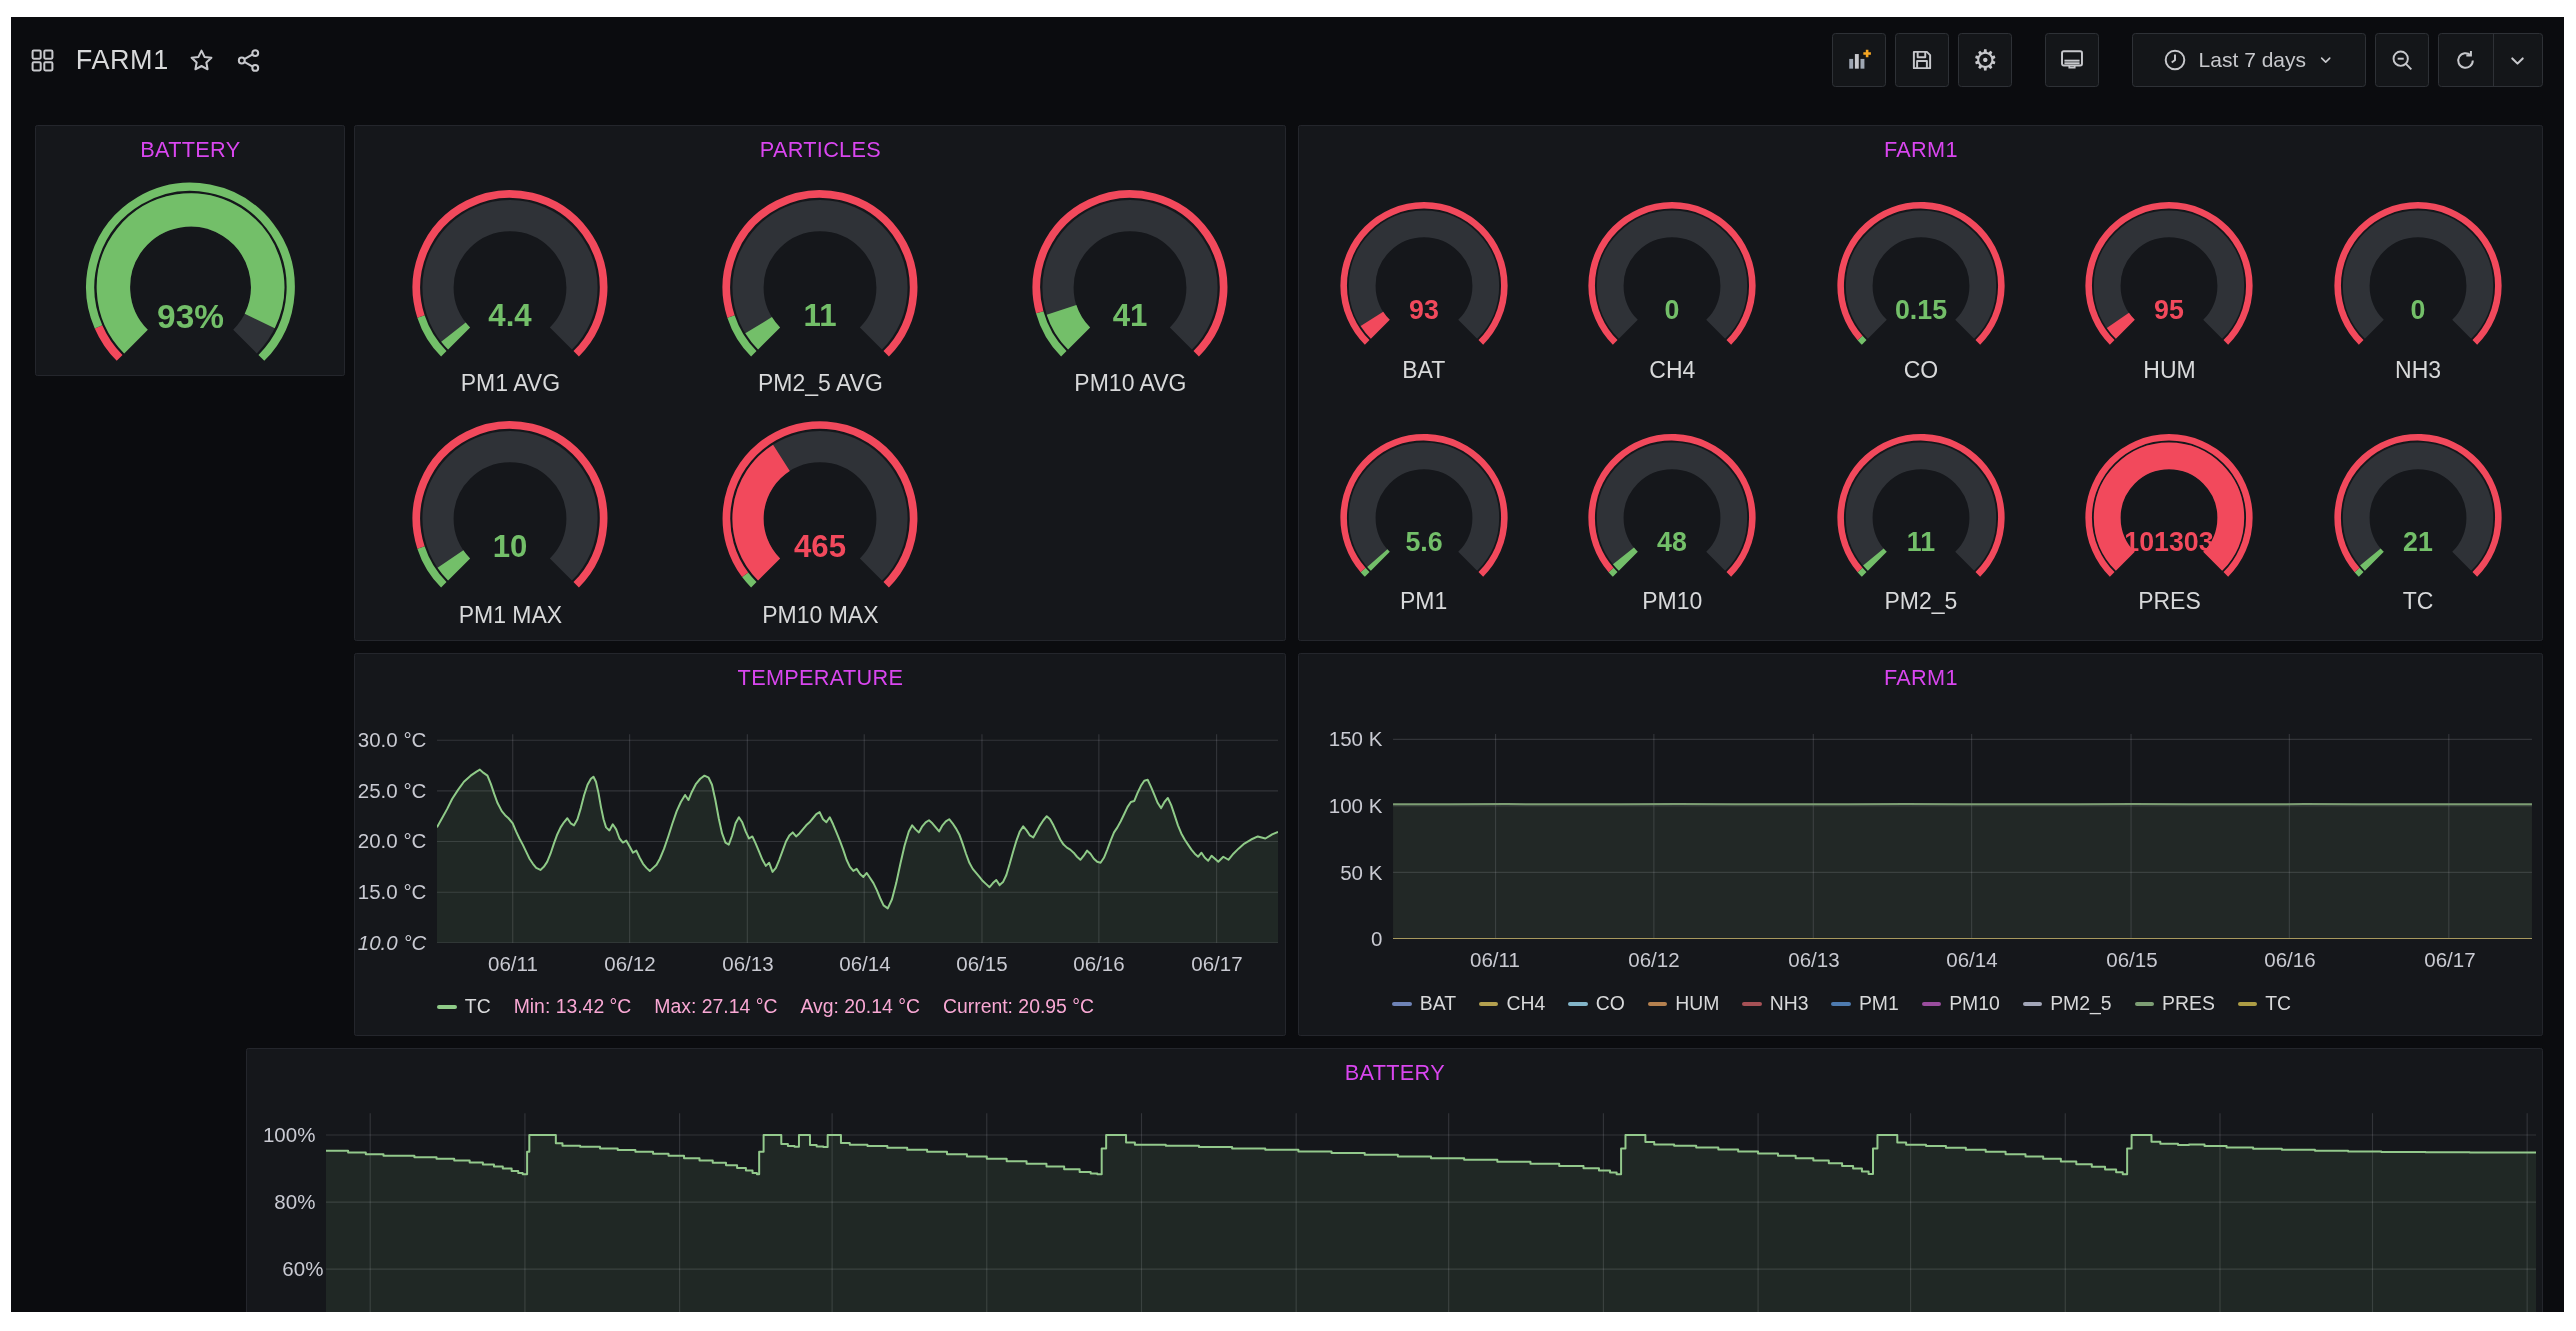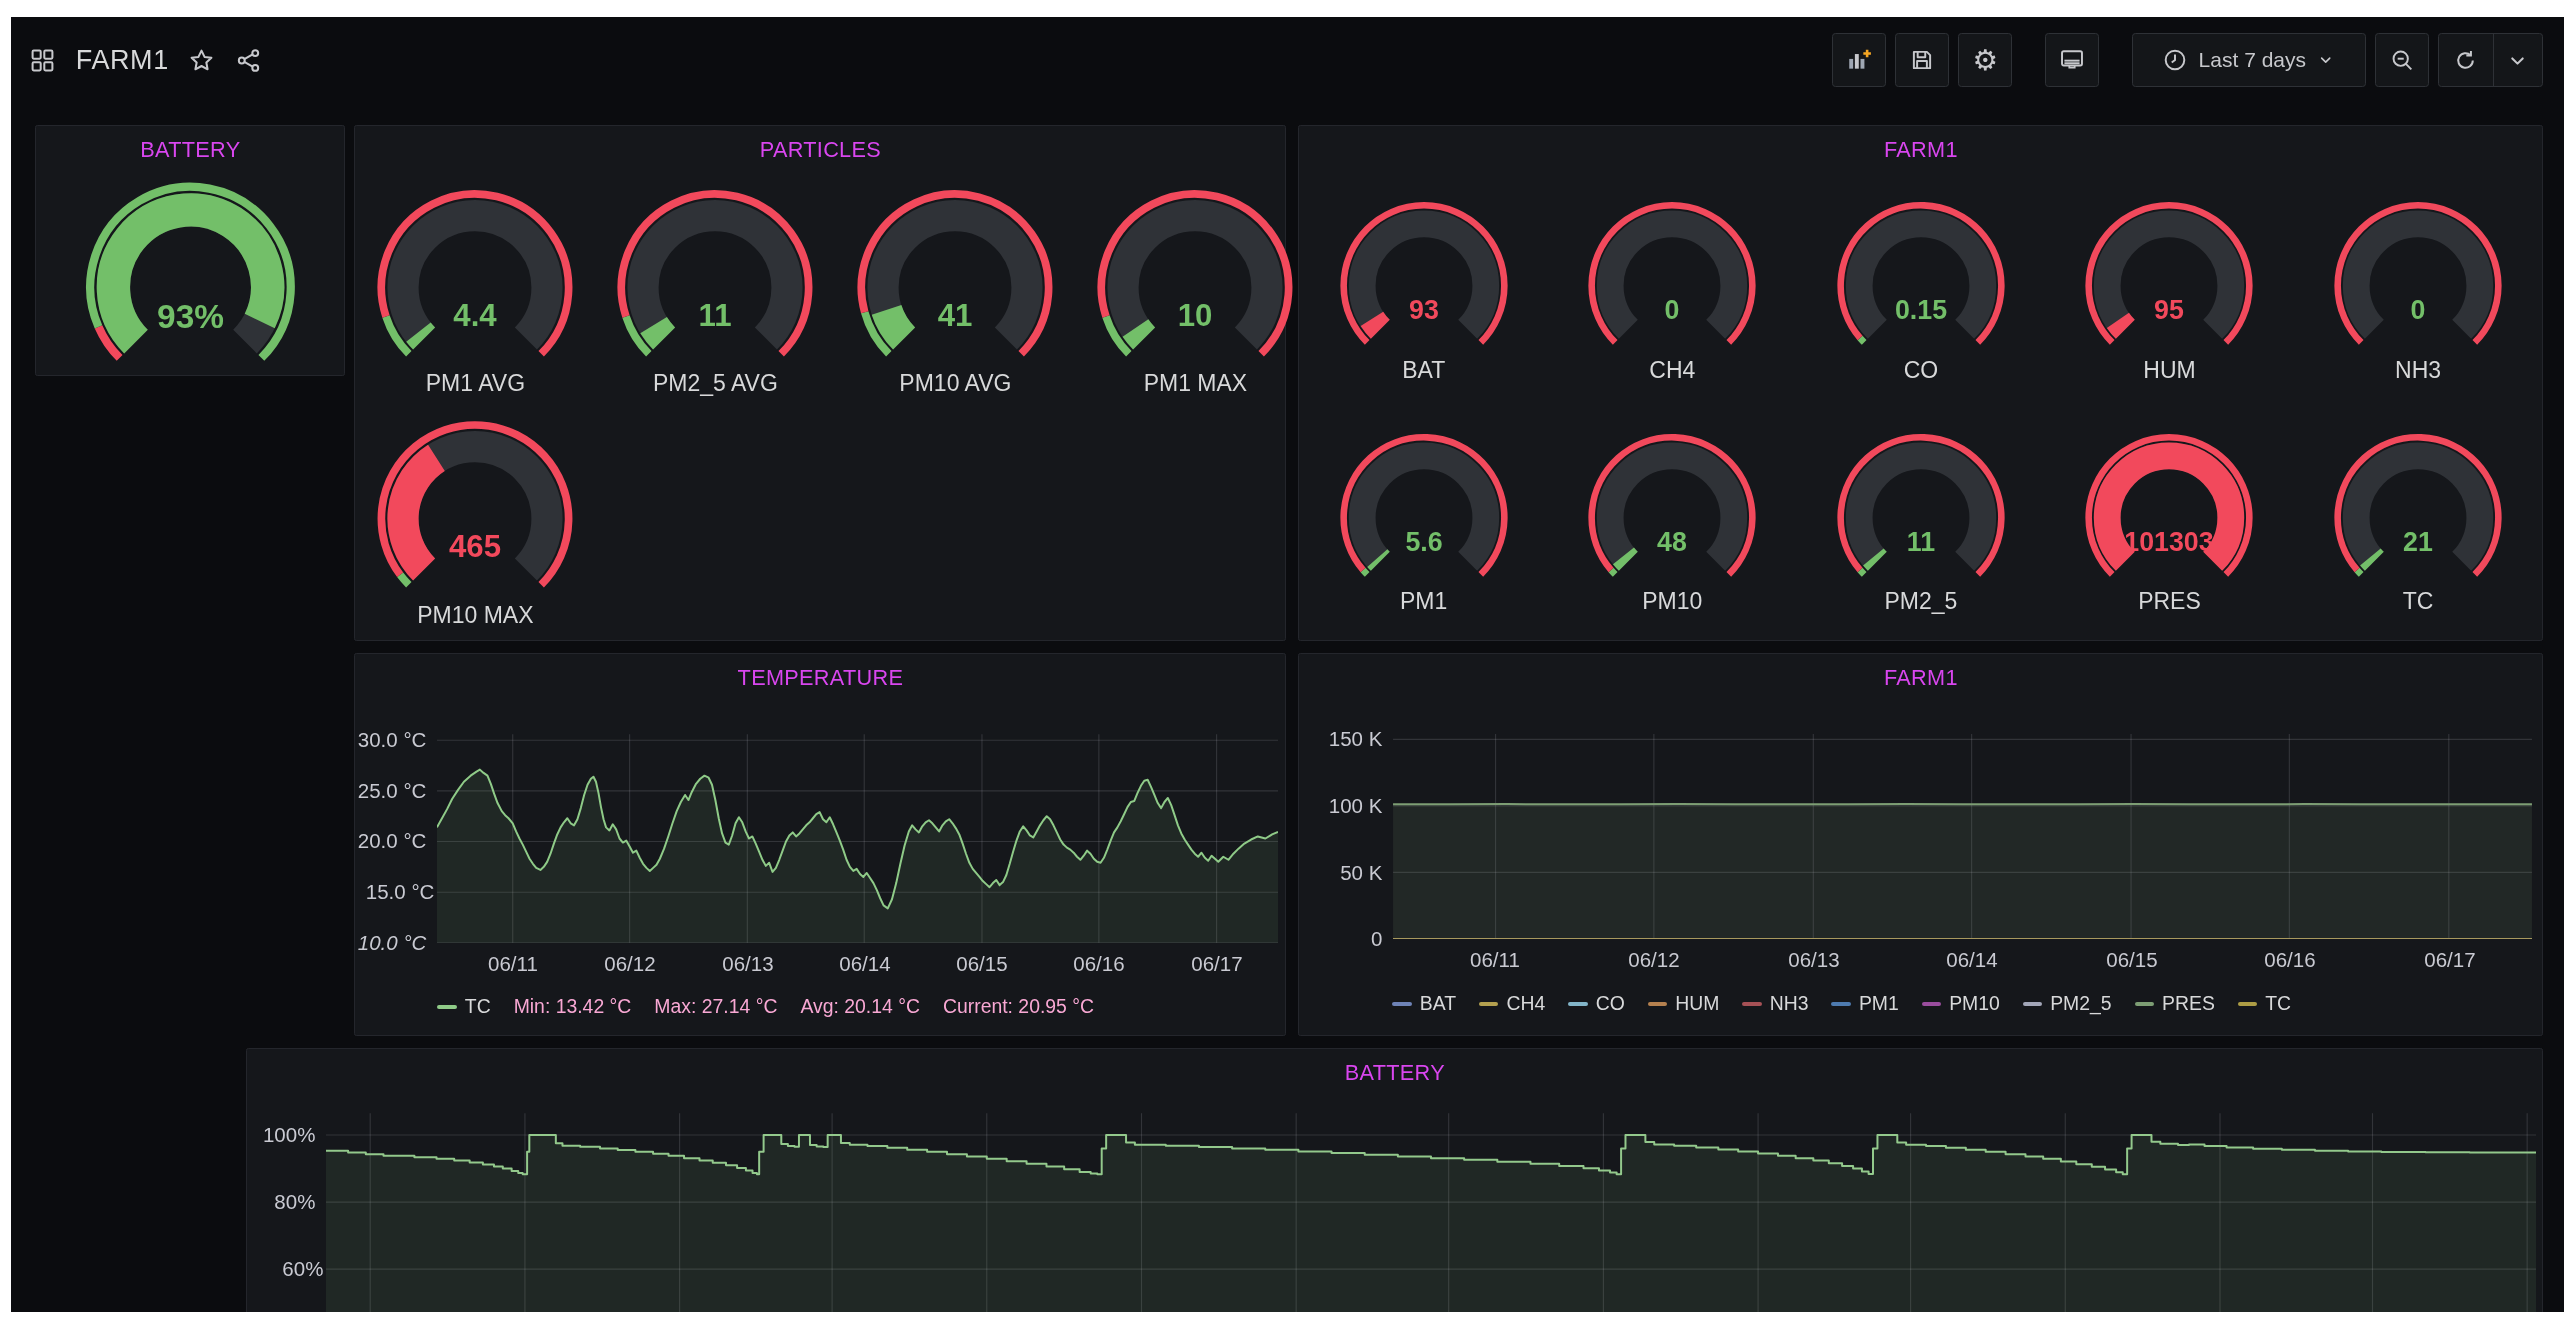--- a/index.html
+++ b/index.html
@@ -32,21 +32,21 @@
   #p-batt-gauge  { left:24px;  top:108px;  width:310px;  height:251px; }
   #p-particles   { left:343px; top:108px;  width:932px; height:516px; }
   #p-farm-gauges { left:1287px;top:108px;  width:1245px; height:516px; }
   #p-temp        { left:343px; top:636px; width:932px; height:383px; }
   #p-farm-chart  { left:1287px;top:636px; width:1245px; height:383px; }
   #p-batt-chart  { left:235px; top:1031px; width:2297px; height:285px; }
 
   
   .gauge-grid { position:absolute; left:0; right:0; top:48px; bottom:3.4px; display:grid; }
   .g1   { grid-template-columns:1fr; }
-  .g3x2 { grid-template-columns:repeat(4,1fr); grid-template-rows:repeat(2,1fr); }
+  .g3x2 { grid-template-columns:repeat(3,1fr); grid-template-rows:repeat(2,1fr); }
   .g5x2 { grid-template-columns:repeat(5,1fr); grid-template-rows:repeat(2,1fr); }
   .gauge { display:flex; flex-direction:column; align-items:center; justify-content:center; }
   .g1 .gauge svg   { width:257px; }
   .g3x2 .gauge svg { width:240px; }
   .g5x2 .gauge svg { width:206px; }
   .gauge-label { font-size:23px; color:#d8d9da; margin-top:-3.4px; }
 
   
   .chart { position:absolute; cursor:crosshair; }
   #p-temp .chart       { left:82px; top:80px; width:841px; height:209px; }
@@ -340,21 +340,21 @@
           <line x1="0" y1="99.5" x2="1475" y2="99.5" stroke="rgba(204,204,220,0.16)" stroke-width="2"></line>
           <line x1="0" y1="188.3" x2="1475" y2="188.3" stroke="rgba(204,204,220,0.16)" stroke-width="2"></line>
           <line x1="0" y1="277.2" x2="1475" y2="277.2" stroke="rgba(204,204,220,0.16)" stroke-width="2"></line>
           <line x1="0" y1="366.0" x2="1475" y2="366.0" stroke="rgba(204,204,220,0.16)" stroke-width="2"></line>
           <path d="M 0.0 163.5 L 8.8 147.5 L 17.7 131.5 L 26.5 113.7 L 36.9 97.7 L 47.2 83.5 L 59.0 72.8 L 69.3 65.7 L 75.2 62.2 L 81.1 67.5 L 88.5 72.8 L 94.4 87.1 L 100.3 104.8 L 106.2 120.8 L 113.6 135.0 L 119.5 142.1 L 125.4 147.5 L 132.8 156.3 L 138.7 170.6 L 144.6 183.0 L 150.4 193.7 L 156.3 206.1 L 162.3 218.5 L 168.2 227.4 L 174.0 234.5 L 181.4 238.1 L 187.3 232.7 L 193.2 223.9 L 199.1 209.7 L 205.0 191.9 L 210.9 175.9 L 216.8 163.5 L 222.7 154.6 L 228.6 147.5 L 234.5 156.3 L 240.4 159.9 L 246.3 149.2 L 252.2 129.7 L 258.1 106.6 L 264.0 88.8 L 269.9 78.2 L 274.4 74.6 L 278.8 83.5 L 283.2 103.0 L 287.6 127.9 L 292.1 149.2 L 296.5 163.5 L 302.4 168.8 L 308.3 158.1 L 314.2 167.0 L 320.1 183.0 L 326.0 190.1 L 331.9 186.6 L 337.8 197.2 L 343.7 207.9 L 349.6 204.3 L 355.5 216.8 L 361.4 227.4 L 367.3 234.5 L 373.2 239.9 L 379.1 234.5 L 385.0 229.2 L 390.9 218.5 L 398.3 200.8 L 405.6 179.4 L 413.0 156.3 L 420.4 135.0 L 427.7 119.0 L 435.1 106.6 L 441.0 115.5 L 446.9 101.3 L 454.3 87.1 L 461.7 78.2 L 469.1 72.8 L 476.4 76.4 L 482.3 88.8 L 488.2 115.5 L 494.1 147.5 L 500.0 174.1 L 505.9 190.1 L 511.8 193.7 L 517.7 177.7 L 523.6 156.3 L 529.5 145.7 L 535.4 154.6 L 541.3 170.6 L 547.2 183.0 L 553.1 179.4 L 559.0 191.9 L 564.9 206.1 L 570.8 220.3 L 576.7 231.0 L 582.6 225.6 L 588.5 241.6 L 594.4 234.5 L 600.3 220.3 L 606.2 204.3 L 612.1 188.3 L 618.0 177.7 L 623.9 172.3 L 629.8 179.4 L 635.7 174.1 L 641.6 167.0 L 647.5 159.9 L 653.4 154.6 L 659.3 147.5 L 665.2 140.4 L 671.1 136.8 L 677.0 149.2 L 682.9 154.6 L 688.8 145.7 L 694.7 158.1 L 700.6 172.3 L 706.5 186.6 L 712.4 202.5 L 718.3 220.3 L 724.2 232.7 L 730.1 239.9 L 736.0 236.3 L 741.9 245.2 L 747.8 250.5 L 753.7 243.4 L 759.6 252.3 L 765.5 261.2 L 771.4 273.6 L 777.3 287.8 L 783.2 300.3 L 790.6 305.6 L 798.0 289.6 L 805.4 261.2 L 812.7 227.4 L 820.1 195.4 L 827.5 170.6 L 833.4 159.9 L 839.3 167.0 L 845.2 172.3 L 851.1 161.7 L 857.0 154.6 L 862.9 151.0 L 868.8 156.3 L 874.7 163.5 L 880.6 170.6 L 886.5 159.9 L 892.4 152.8 L 898.3 149.2 L 904.2 156.3 L 910.1 165.2 L 916.0 175.9 L 921.9 191.9 L 927.8 209.7 L 933.7 225.6 L 939.6 236.3 L 945.5 243.4 L 951.4 250.5 L 957.3 257.6 L 963.2 263.0 L 969.1 268.3 L 975.0 261.2 L 980.9 255.8 L 986.8 264.7 L 992.7 259.4 L 998.6 247.0 L 1004.5 227.4 L 1010.4 206.1 L 1016.3 186.6 L 1022.2 170.6 L 1028.1 161.7 L 1034.0 168.8 L 1039.9 177.7 L 1045.8 181.2 L 1051.7 170.6 L 1057.6 159.9 L 1063.5 151.0 L 1069.4 143.9 L 1075.3 149.2 L 1081.2 159.9 L 1087.1 172.3 L 1093.0 184.8 L 1098.9 193.7 L 1104.8 199.0 L 1110.7 202.5 L 1116.6 207.9 L 1122.5 215.0 L 1128.4 220.3 L 1134.3 213.2 L 1140.2 204.3 L 1146.1 209.7 L 1152.0 218.5 L 1157.9 223.9 L 1163.8 225.6 L 1169.7 216.8 L 1175.6 202.5 L 1181.5 186.6 L 1187.4 172.3 L 1193.3 163.5 L 1199.2 152.8 L 1205.1 140.4 L 1211.0 127.9 L 1216.9 119.0 L 1222.8 117.3 L 1228.7 103.0 L 1234.6 90.6 L 1240.5 81.7 L 1246.4 80.0 L 1252.3 92.4 L 1258.2 106.6 L 1264.1 120.8 L 1270.0 129.7 L 1275.9 119.0 L 1281.8 111.9 L 1287.7 124.4 L 1293.6 142.1 L 1299.5 159.9 L 1305.4 174.1 L 1311.3 184.8 L 1317.2 193.7 L 1323.1 202.5 L 1329.0 209.7 L 1334.9 215.0 L 1340.8 207.9 L 1346.7 216.8 L 1352.6 222.1 L 1358.5 213.2 L 1364.4 218.5 L 1370.3 223.9 L 1379.1 215.0 L 1388.0 220.3 L 1396.8 209.7 L 1405.7 200.8 L 1416.0 191.9 L 1427.8 184.8 L 1439.6 179.4 L 1452.9 183.0 L 1464.7 175.9 L 1475.0 171.5 L 1475.0 366 L 0.0 366 Z" fill="rgba(140,200,130,0.10)" stroke="none"></path>
           <path d="M 0.0 163.5 L 8.8 147.5 L 17.7 131.5 L 26.5 113.7 L 36.9 97.7 L 47.2 83.5 L 59.0 72.8 L 69.3 65.7 L 75.2 62.2 L 81.1 67.5 L 88.5 72.8 L 94.4 87.1 L 100.3 104.8 L 106.2 120.8 L 113.6 135.0 L 119.5 142.1 L 125.4 147.5 L 132.8 156.3 L 138.7 170.6 L 144.6 183.0 L 150.4 193.7 L 156.3 206.1 L 162.3 218.5 L 168.2 227.4 L 174.0 234.5 L 181.4 238.1 L 187.3 232.7 L 193.2 223.9 L 199.1 209.7 L 205.0 191.9 L 210.9 175.9 L 216.8 163.5 L 222.7 154.6 L 228.6 147.5 L 234.5 156.3 L 240.4 159.9 L 246.3 149.2 L 252.2 129.7 L 258.1 106.6 L 264.0 88.8 L 269.9 78.2 L 274.4 74.6 L 278.8 83.5 L 283.2 103.0 L 287.6 127.9 L 292.1 149.2 L 296.5 163.5 L 302.4 168.8 L 308.3 158.1 L 314.2 167.0 L 320.1 183.0 L 326.0 190.1 L 331.9 186.6 L 337.8 197.2 L 343.7 207.9 L 349.6 204.3 L 355.5 216.8 L 361.4 227.4 L 367.3 234.5 L 373.2 239.9 L 379.1 234.5 L 385.0 229.2 L 390.9 218.5 L 398.3 200.8 L 405.6 179.4 L 413.0 156.3 L 420.4 135.0 L 427.7 119.0 L 435.1 106.6 L 441.0 115.5 L 446.9 101.3 L 454.3 87.1 L 461.7 78.2 L 469.1 72.8 L 476.4 76.4 L 482.3 88.8 L 488.2 115.5 L 494.1 147.5 L 500.0 174.1 L 505.9 190.1 L 511.8 193.7 L 517.7 177.7 L 523.6 156.3 L 529.5 145.7 L 535.4 154.6 L 541.3 170.6 L 547.2 183.0 L 553.1 179.4 L 559.0 191.9 L 564.9 206.1 L 570.8 220.3 L 576.7 231.0 L 582.6 225.6 L 588.5 241.6 L 594.4 234.5 L 600.3 220.3 L 606.2 204.3 L 612.1 188.3 L 618.0 177.7 L 623.9 172.3 L 629.8 179.4 L 635.7 174.1 L 641.6 167.0 L 647.5 159.9 L 653.4 154.6 L 659.3 147.5 L 665.2 140.4 L 671.1 136.8 L 677.0 149.2 L 682.9 154.6 L 688.8 145.7 L 694.7 158.1 L 700.6 172.3 L 706.5 186.6 L 712.4 202.5 L 718.3 220.3 L 724.2 232.7 L 730.1 239.9 L 736.0 236.3 L 741.9 245.2 L 747.8 250.5 L 753.7 243.4 L 759.6 252.3 L 765.5 261.2 L 771.4 273.6 L 777.3 287.8 L 783.2 300.3 L 790.6 305.6 L 798.0 289.6 L 805.4 261.2 L 812.7 227.4 L 820.1 195.4 L 827.5 170.6 L 833.4 159.9 L 839.3 167.0 L 845.2 172.3 L 851.1 161.7 L 857.0 154.6 L 862.9 151.0 L 868.8 156.3 L 874.7 163.5 L 880.6 170.6 L 886.5 159.9 L 892.4 152.8 L 898.3 149.2 L 904.2 156.3 L 910.1 165.2 L 916.0 175.9 L 921.9 191.9 L 927.8 209.7 L 933.7 225.6 L 939.6 236.3 L 945.5 243.4 L 951.4 250.5 L 957.3 257.6 L 963.2 263.0 L 969.1 268.3 L 975.0 261.2 L 980.9 255.8 L 986.8 264.7 L 992.7 259.4 L 998.6 247.0 L 1004.5 227.4 L 1010.4 206.1 L 1016.3 186.6 L 1022.2 170.6 L 1028.1 161.7 L 1034.0 168.8 L 1039.9 177.7 L 1045.8 181.2 L 1051.7 170.6 L 1057.6 159.9 L 1063.5 151.0 L 1069.4 143.9 L 1075.3 149.2 L 1081.2 159.9 L 1087.1 172.3 L 1093.0 184.8 L 1098.9 193.7 L 1104.8 199.0 L 1110.7 202.5 L 1116.6 207.9 L 1122.5 215.0 L 1128.4 220.3 L 1134.3 213.2 L 1140.2 204.3 L 1146.1 209.7 L 1152.0 218.5 L 1157.9 223.9 L 1163.8 225.6 L 1169.7 216.8 L 1175.6 202.5 L 1181.5 186.6 L 1187.4 172.3 L 1193.3 163.5 L 1199.2 152.8 L 1205.1 140.4 L 1211.0 127.9 L 1216.9 119.0 L 1222.8 117.3 L 1228.7 103.0 L 1234.6 90.6 L 1240.5 81.7 L 1246.4 80.0 L 1252.3 92.4 L 1258.2 106.6 L 1264.1 120.8 L 1270.0 129.7 L 1275.9 119.0 L 1281.8 111.9 L 1287.7 124.4 L 1293.6 142.1 L 1299.5 159.9 L 1305.4 174.1 L 1311.3 184.8 L 1317.2 193.7 L 1323.1 202.5 L 1329.0 209.7 L 1334.9 215.0 L 1340.8 207.9 L 1346.7 216.8 L 1352.6 222.1 L 1358.5 213.2 L 1364.4 218.5 L 1370.3 223.9 L 1379.1 215.0 L 1388.0 220.3 L 1396.8 209.7 L 1405.7 200.8 L 1416.0 191.9 L 1427.8 184.8 L 1439.6 179.4 L 1452.9 183.0 L 1464.7 175.9 L 1475.0 171.5" fill="none" stroke="#8fcb88" stroke-width="3.5" stroke-linejoin="round"></path>
         </svg></div>
   <div class="tick tick-y" style="left: 0px; width: 71px; top: 74px;">30.0 °C</div>
       <div class="tick tick-y" style="left: 0px; width: 71px; top: 125px;">25.0 °C</div>
       <div class="tick tick-y" style="left: 0px; width: 71px; top: 175px;">20.0 °C</div>
-      <div class="tick tick-y" style="left: 8px; width: 71px; top: 226px;">15.0 °C</div>
+      <div class="tick tick-y" style="left: 0px; width: 71px; top: 226px;">15.0 °C</div>
       <div class="tick tick-y" style="left: 0px; width: 71px; top: 277px; font-style: italic;">10.0 °C</div>
       <div class="tick tick-x" style="left: 106px; width: 103px; top: 298px;">06/11</div>
       <div class="tick tick-x" style="left: 223px; width: 103px; top: 298px;">06/12</div>
       <div class="tick tick-x" style="left: 341px; width: 103px; top: 298px;">06/13</div>
       <div class="tick tick-x" style="left: 458px; width: 103px; top: 298px;">06/14</div>
       <div class="tick tick-x" style="left: 575px; width: 103px; top: 298px;">06/15</div>
       <div class="tick tick-x" style="left: 692px; width: 103px; top: 298px;">06/16</div>
       <div class="tick tick-x" style="left: 810px; width: 103px; top: 298px;">06/17</div>
       <div class="legend" style="left: 82px; top: 341px;">
         <span class="legend-item">

